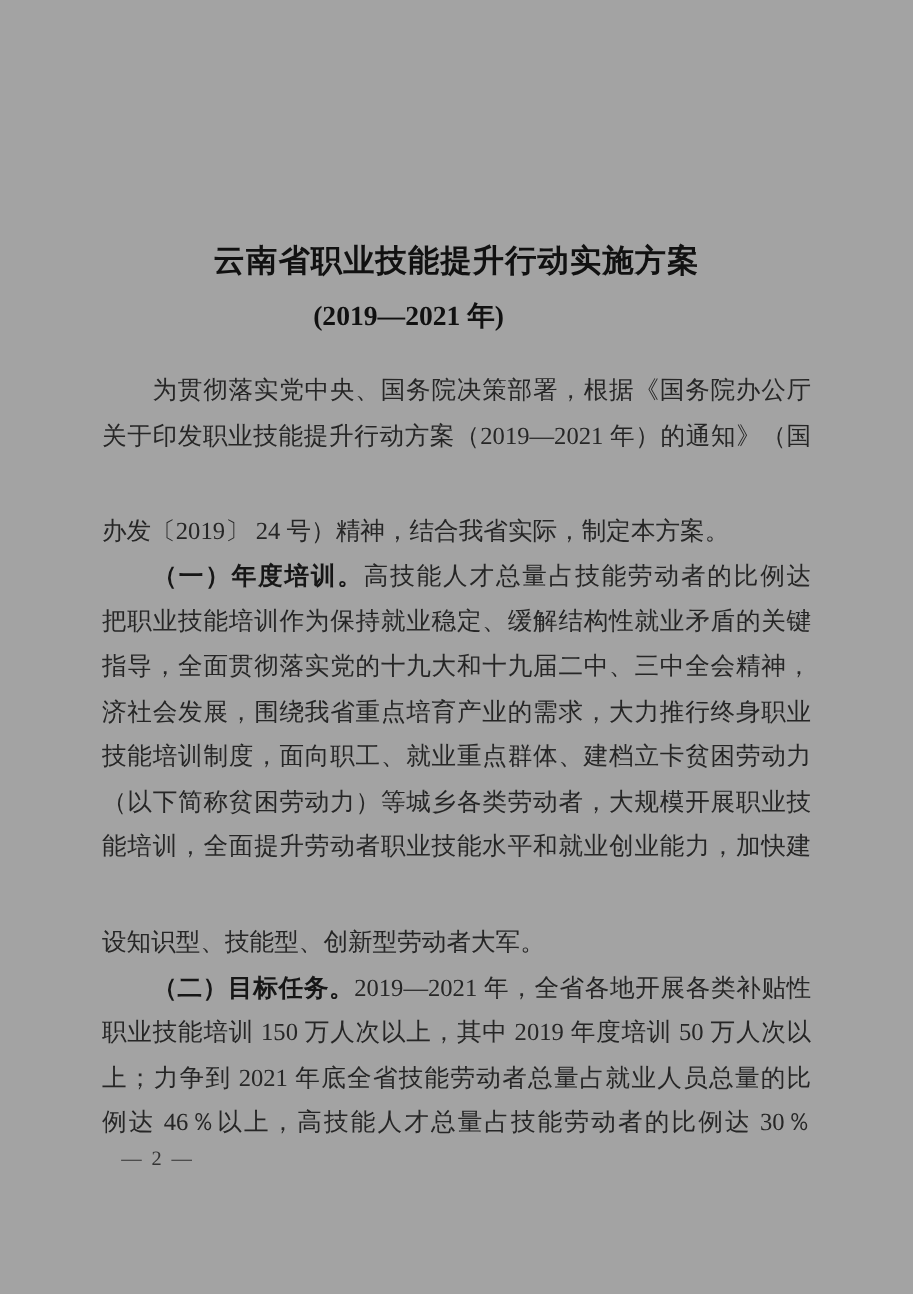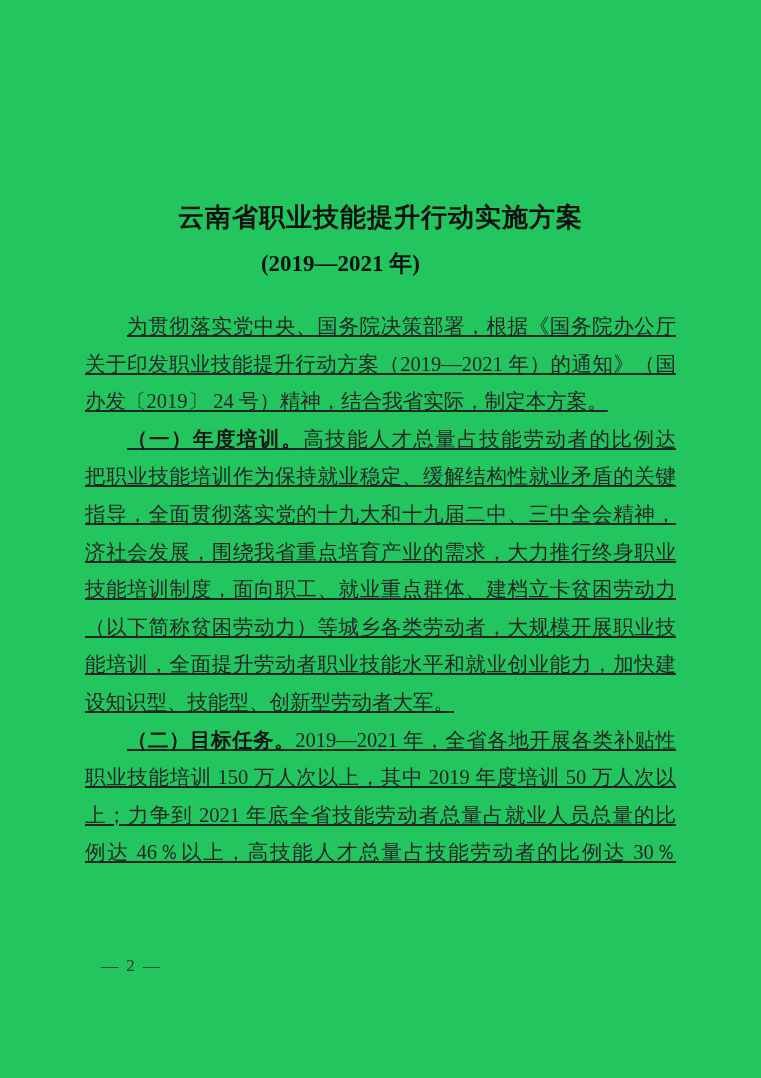--- a/index.html
+++ b/index.html
@@ -4,21 +4,21 @@
 <style>
   html, body {
     margin: 0;
     padding: 0;
     background: #ffffff;
   }
   .page {
     position: relative;
     width: 761px;
     height: 1078px;
-    background: #22c55e;
+    background: #a3a3a3;
     overflow: hidden;
     font-family: "Liberation Serif", "DejaVu Serif", serif;
     color: #262626;
   }
   .doc-title {
     position: absolute;
     top: 200px;
     left: 0;
     width: 761px;
     text-align: center;
@@ -45,27 +45,27 @@
     left: 85px;
     width: 591px;
     font-size: 20.5px;
     line-height: 37.6px;
   }
   .line {
     height: 37.6px;
     overflow: hidden;
     text-align: justify;
     text-justify: inter-character;
-    text-decoration: underline;
   }
   .line.j {
     text-align-last: justify;
   }
   .line.plain {
     text-align-last: left;
+    margin-top: 42px;
   }
   .indent {
     padding-left: 42px;
   }
   .heading {
     font-family: "Liberation Sans", "DejaVu Sans", sans-serif;
     font-weight: bold;
     color: #161616;
     font-size: 20.5px;
   }

